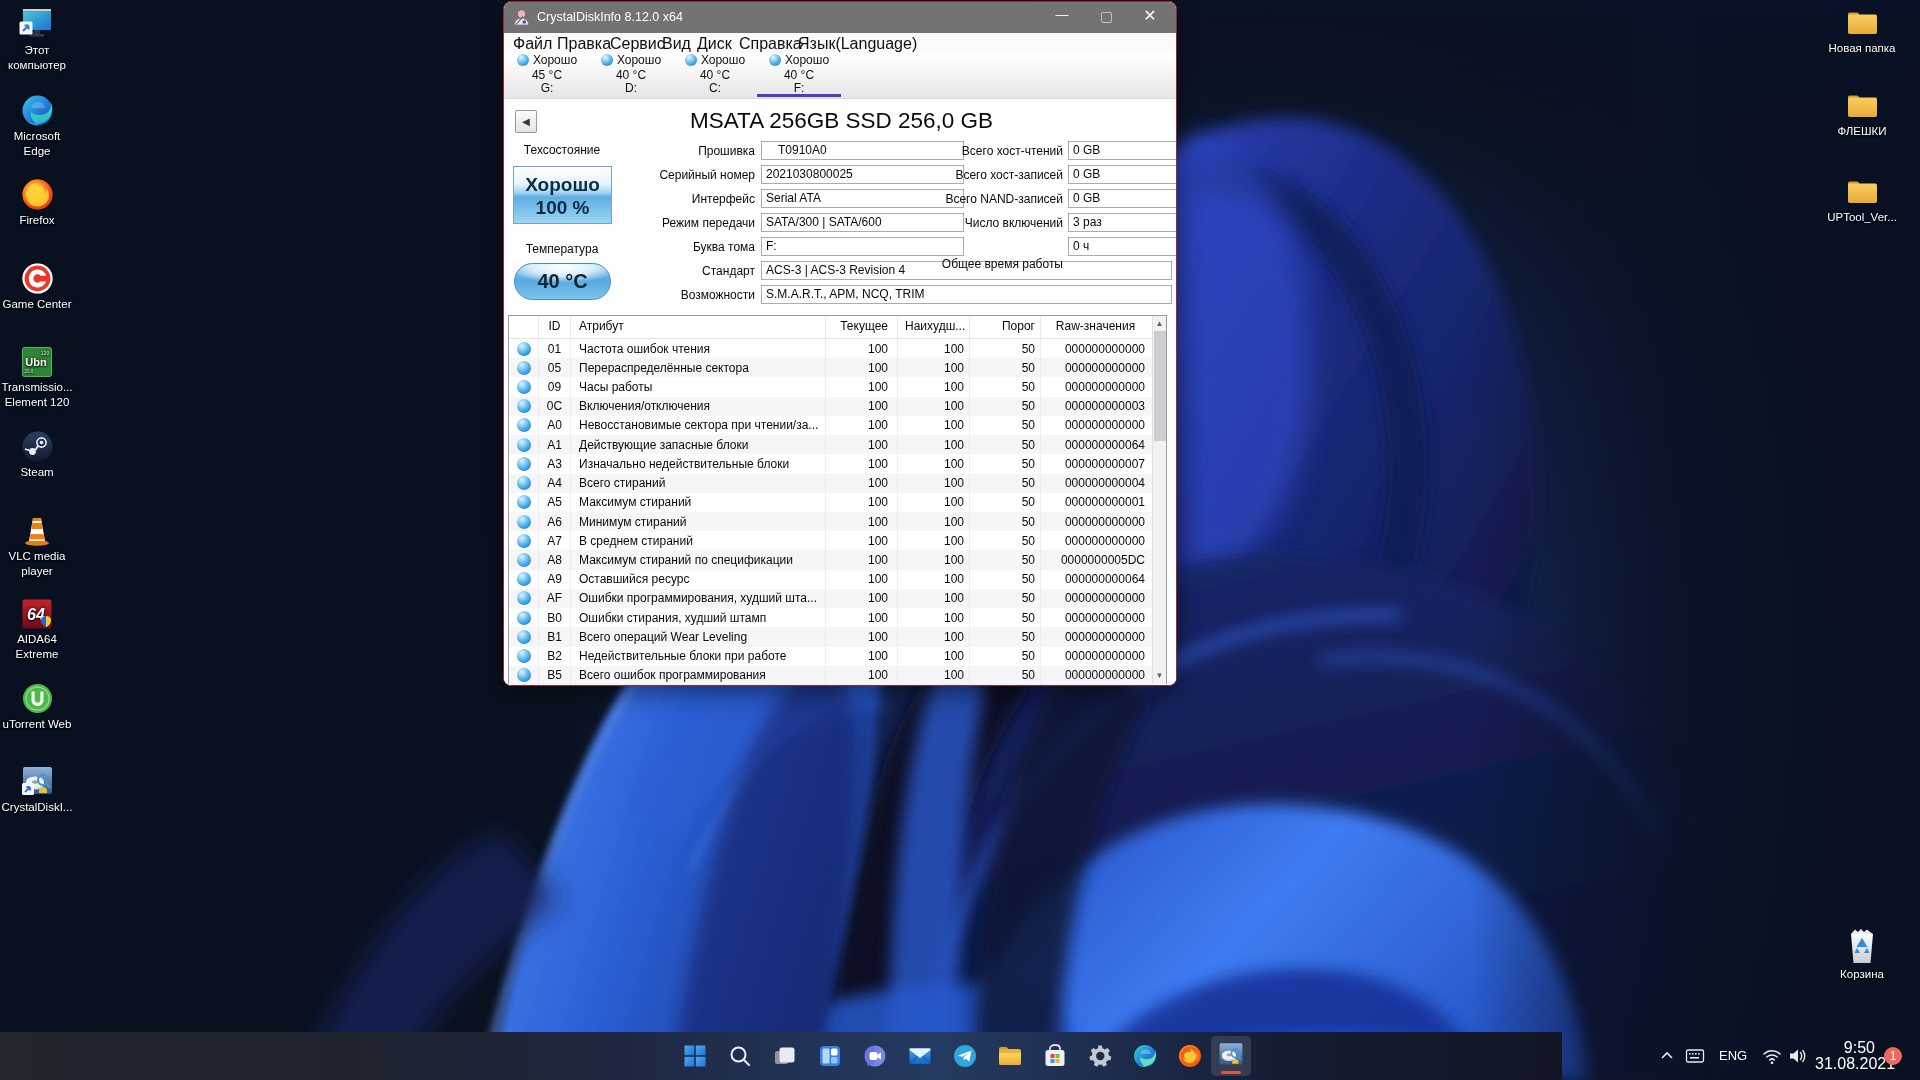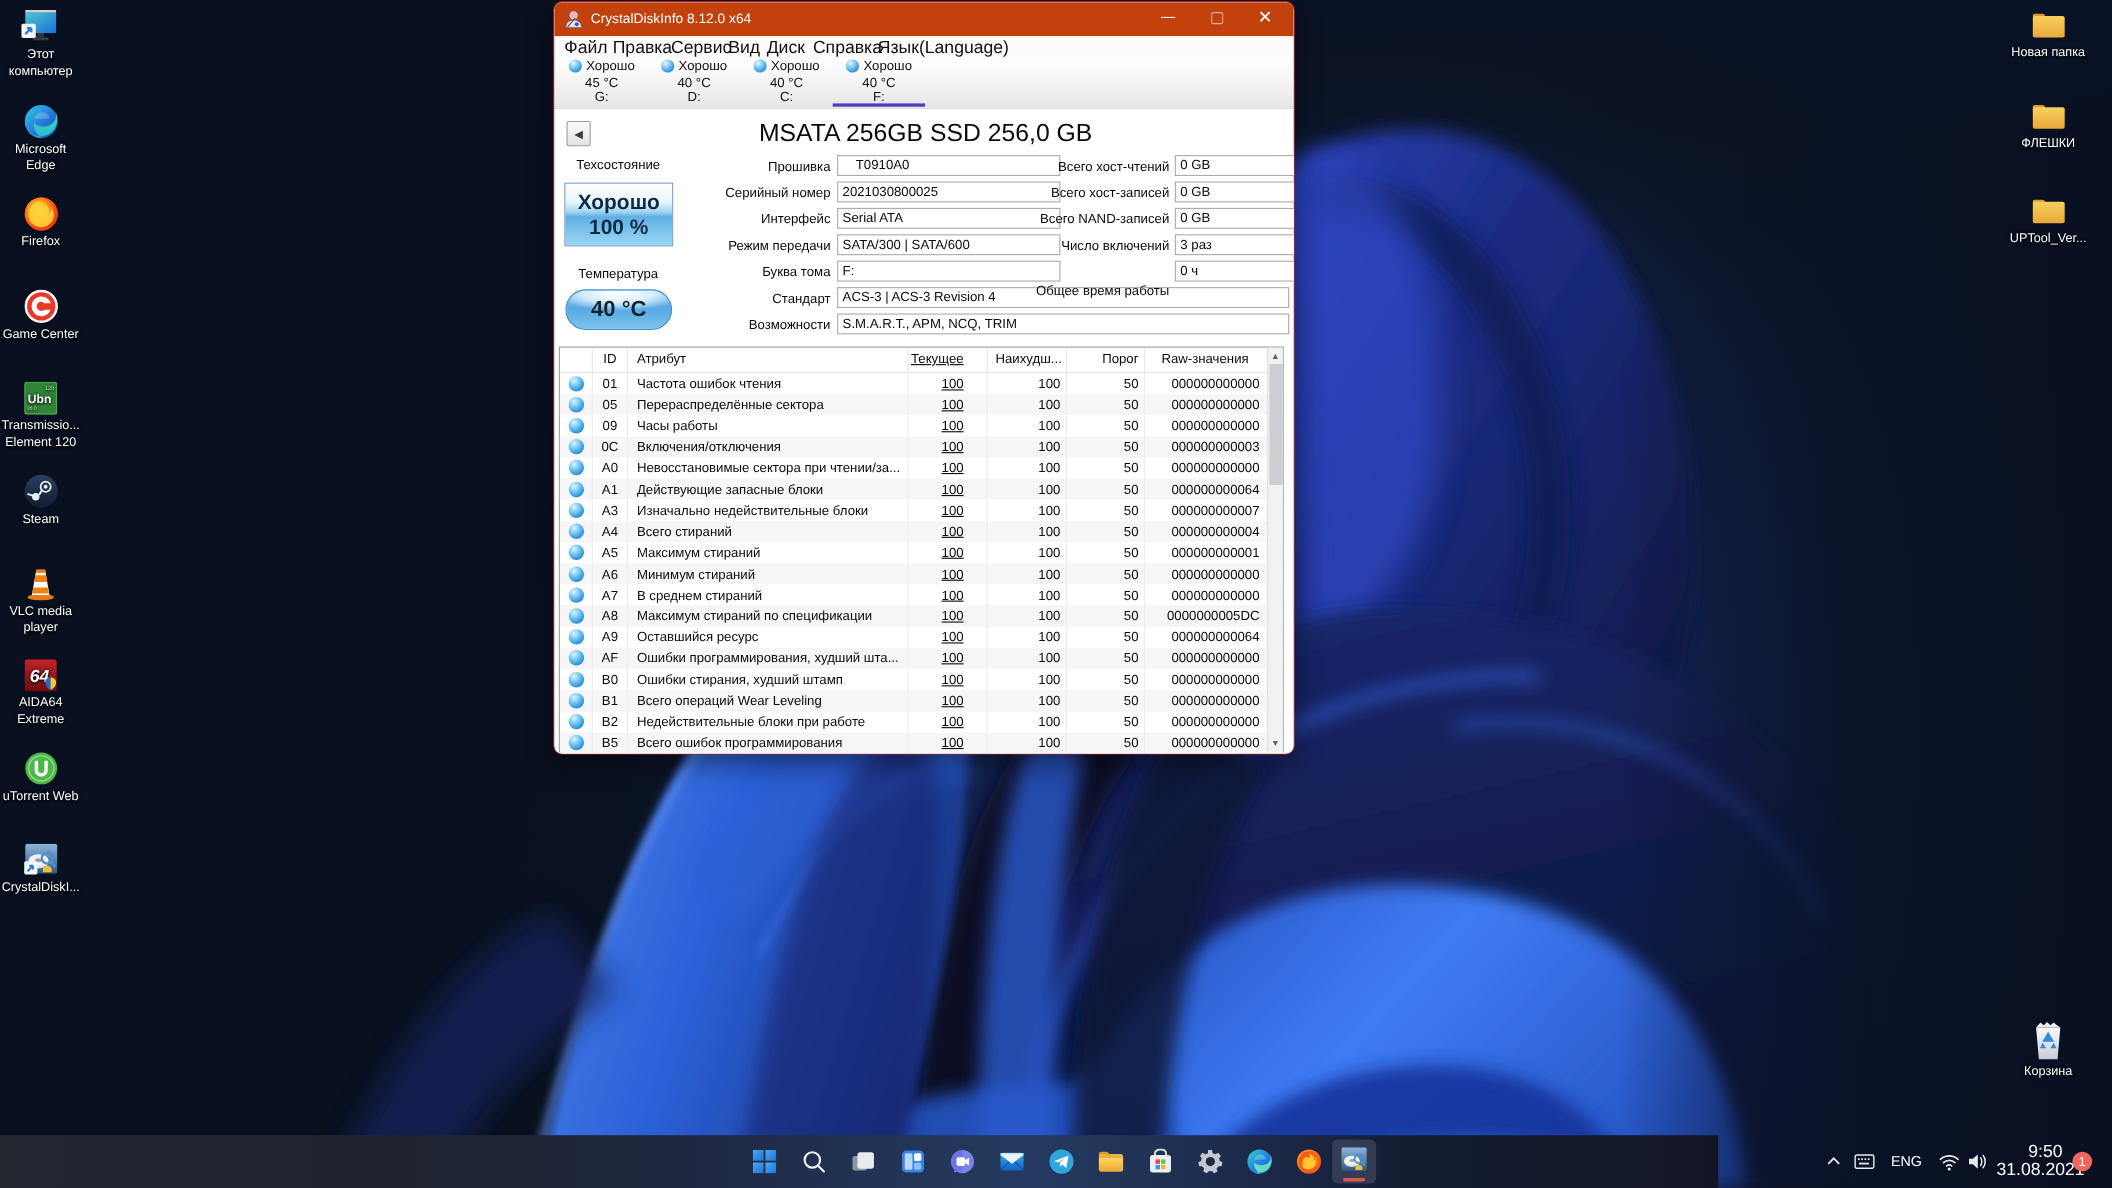--- a/index.html
+++ b/index.html
@@ -3,21 +3,21 @@
 <meta charset="utf-8">
 <style>
 * { margin:0; padding:0; box-sizing:border-box; }
 html,body { width:1920px; height:1080px; overflow:hidden; background:#0b1322; font-family:"Liberation Sans", sans-serif; }
 #desktop { position:absolute; left:0; top:0; width:1920px; height:1080px;padding-left:21px; }
 #wall { position:absolute; left:0; top:0; }
 .dicon { position:absolute; width:76px; text-align:center; color:#fff; font-size:11.5px; line-height:15px; text-shadow:0 1px 2px rgba(0,0,0,.95), 0 0 3px rgba(0,0,0,.7); }
 .dicon svg { display:block; margin:0 auto 3px auto; }
 
 #win { position:absolute; left:503px; top:1px; width:674px; height:685px; background:#fff; border:1px solid #9e2430; border-radius:8px; overflow:hidden; box-shadow:0 8px 24px rgba(0,0,0,.45); }
-#titlebar { position:absolute; left:0; top:0; width:100%; height:31px; background:#c2410c; color:#fff; }
+#titlebar { position:absolute; left:0; top:0; width:100%; height:31px; background:#737373; color:#fff; }
 #titlebar .ttext { position:absolute; left:33px; top:8px; font-size:12.5px; }
 .wbtn { position:absolute; top:0; width:40px; height:30px; color:#fff; text-align:center; }
 #menubar { position:absolute; left:0; top:31px; width:100%; height:21px; background:#fbfbfb; font-size:16px; color:#101010; }
 #menubar span { position:absolute; top:2px; }
 #tabbar { position:absolute; left:0; top:52px; width:100%; height:45px; background:linear-gradient(180deg,#ffffff 0%,#f2f2f3 55%,#e6e6e8 100%); border-bottom:1px solid #d8d8da; font-size:12px; color:#101010; }
 .tab { position:absolute; top:0; width:84px; text-align:center; }
 .tab .l1 { margin-top:0px; height:15px; } .tab div { height:13px; line-height:13px; }
 .orb { display:inline-block; width:12px; height:12px; border-radius:50%; background:radial-gradient(circle at 35% 28%, #e8f7ff 0%, #8fd2f5 30%, #3fa0e0 65%, #1b72c0 100%); vertical-align:-2px; margin-right:4px; }
 #activeline { position:absolute; left:253px; top:40px; width:84px; height:3px; background:#4b3fc0; }
 #content { position:absolute; left:0; top:97px; width:100%; height:588px; background:#fff; color:#0a0a0a; }
@@ -26,21 +26,21 @@
 .lr { right:421px; text-align:right; }
 .rr { right:113px; text-align:right; }
 .rbox { left:564px; width:119px; text-align:left; }
 #backbtn { position:absolute; left:11px; top:11px; width:22px; height:23px; border:1px solid #989898; background:linear-gradient(180deg,#fbfbfb,#e4e4e4); color:#3a3a3a; font-size:13px; text-align:center; line-height:21px; border-radius:2px; }
 #bigtitle { position:absolute; left:40px; top:9px; width:595px; text-align:center; font-size:22.5px; color:#0a0a0a; }
 #healthbtn { position:absolute; left:9px; top:67px; width:99px; height:58px; border:1px solid #7aa0c8; background:linear-gradient(180deg,#ffffff 0%,#e8f4fc 30%,#9fd3f0 46%,#60aee2 54%,#7cc2ea 76%,#9bd6f2 100%); text-align:center; font-size:19px; font-weight:bold; color:#0d2b45; padding-top:6px; line-height:23px; }
 #temppill { position:absolute; left:10px; top:164px; width:97px; height:37px; border:1px solid #4090c8; border-radius:19px; background:radial-gradient(ellipse 60% 45% at 50% 8%, #ffffff 0%, #d8eefb 55%, rgba(255,255,255,0) 100%), linear-gradient(180deg,#8cc8ee 0%,#58aae2 48%,#7cc4ec 100%); text-align:center; font-size:20px; font-weight:bold; color:#14242e; line-height:34px; }
 #smart { position:absolute; left:4px; top:216px; width:659px; height:369px; border:1px solid #9a9a9a; background:#fff; }
 #shead { display:flex; height:23px; font-size:12px; border-bottom:1px solid #e3e3e3; }
 #shead > div { border-right:1px solid #e8e8e8; }
-.c0 { width:30px; } .c1 { width:32px; text-align:center; } .c2 { width:255px; text-align:left; white-space:nowrap; overflow:hidden; } .c3 { width:72px; text-align:right; padding-right:21px;text-decoration:underline; } .c4 { width:72px; text-align:right; padding-right:5px; } .c5 { width:71px; text-align:right; padding-right:5px; } .c6 { width:109px; text-align:right; padding-right:5px; border-right:none !important; }
+.c0 { width:30px; } .c1 { width:32px; text-align:center; } .c2 { width:255px; text-align:left; white-space:nowrap; overflow:hidden; } .c3 { width:72px; text-align:right; padding-right:9px; } .c4 { width:72px; text-align:right; padding-right:5px; } .c5 { width:71px; text-align:right; padding-right:5px; } .c6 { width:109px; text-align:right; padding-right:5px; border-right:none !important; }
 #shead > div { padding-top:3px; }
 .srow { display:flex; height:19.22px; font-size:12px; align-items:center; }
 .srow:nth-child(even) { background:#f6f6f8; }
 .srow > div { border-right:1px solid #ededee; height:100%; display:flex; align-items:center; }
 .srow > div:last-child { border-right:none; }
 .srow .c0 { justify-content:center; }
 .srow .c1 { justify-content:center; }
 .srow .c2 { padding-left:8px; }
 .srow .c3, .srow .c4, .srow .c5, .srow .c6 { justify-content:flex-end; }
 .sorb { width:14px; height:14px; border-radius:50%; background:radial-gradient(circle at 35% 28%, #dff4ff 0%, #82cdf5 32%, #3498de 68%, #1a6cba 100%); }

